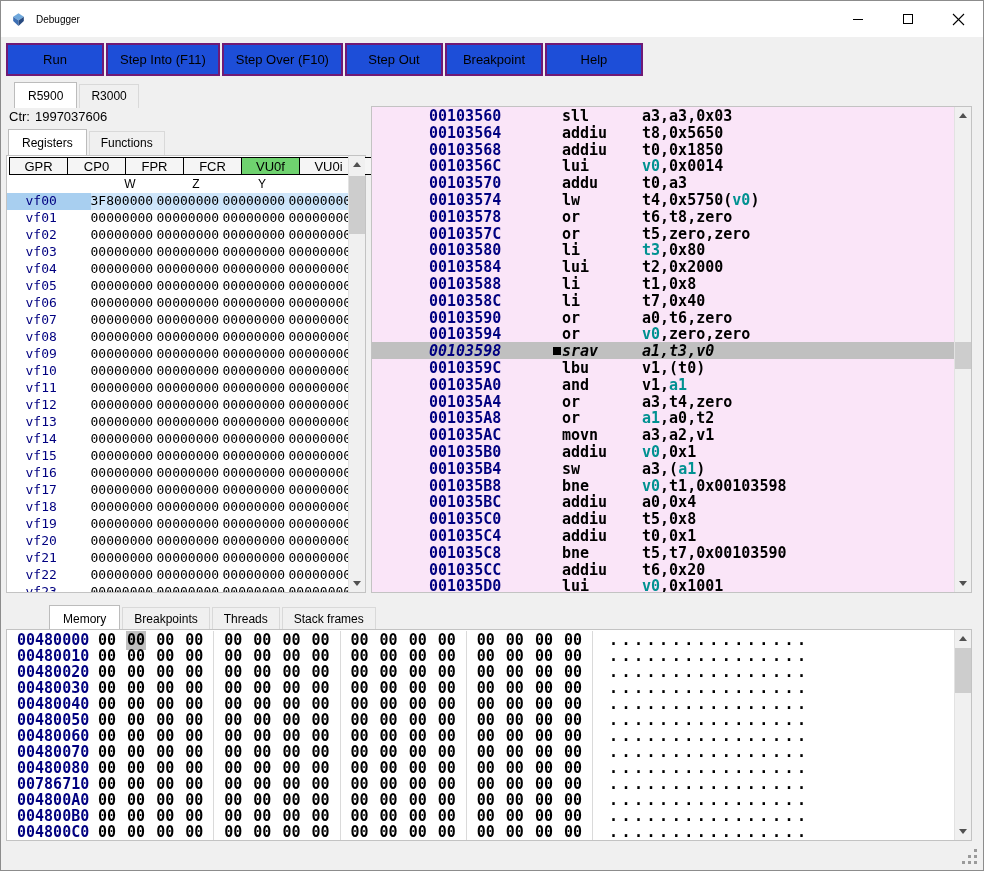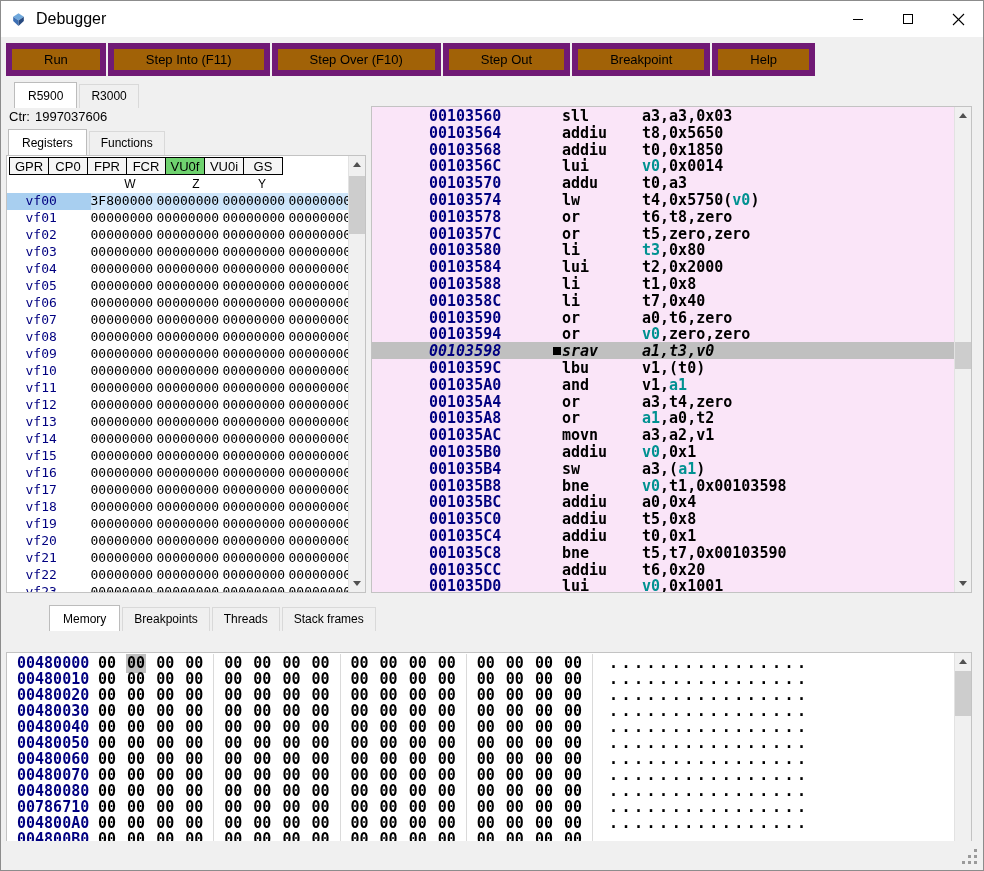--- a/index.html
+++ b/index.html
@@ -3,43 +3,43 @@
 <meta charset="utf-8">
 <style>
   *{box-sizing:border-box;margin:0;padding:0;}
   html,body{width:984px;height:871px;overflow:hidden;background:#f0f0f0;}
   .win{position:relative;width:984px;height:871px;background:#f0f0f0;border:1px solid #8c8c8c;
        font-family:"Liberation Sans","DejaVu Sans",sans-serif;color:#000;}
 
   
   .titlebar{position:absolute;left:0;top:0;right:0;height:36px;background:#fff;display:flex;align-items:center;}
   .appicon{width:17px;height:17px;margin-left:9px;flex:none;}
-  .title{margin-left:9px;font-size:16px;}
+  .title{margin-left:9px;font-size:10px;}
   .winbtns{margin-left:auto;display:flex;height:36px;}
   .wb{width:50px;display:flex;align-items:center;justify-content:center;}
 
   
   .toolbar{position:absolute;left:5px;top:42px;display:flex;gap:2px;}
-  .tbtn{min-width:98px;height:33px;padding:0 32px;background:#a16207;border:6px solid #701a75;
+  .tbtn{min-width:98px;height:33px;padding:0 12px;background:#1d4ed8;border:2px solid #701a75;
         font:13px "Liberation Sans",sans-serif;color:#000;}
 
   
   .tab{font-size:12px;line-height:1;padding:5px 11px 6px;background:#f0f0f0;border:1px solid #d9d9d9;
        border-bottom:none;margin-right:2px;white-space:nowrap;}
   .tab.active{background:#fff;border-color:#bcbcbc;padding:7px 13px 6px;}
   .cputabs{position:absolute;left:5px;top:81px;display:flex;align-items:flex-end;margin-left:8px;}
   .ctr{position:absolute;left:8px;top:108px;font-size:13px;}
   .ctrval{margin-left:5px;}
 
   
   .leftpanel{position:absolute;left:5px;top:131px;width:360px;height:461px;}
   .smalltabs{display:flex;align-items:flex-end;height:23px;padding-left:2px;}
   .regarea{position:absolute;left:0;top:23px;right:0;bottom:0;background:#fff;border:1px solid #c3c3c3;}
   .regcats{position:absolute;left:2px;top:1px;display:flex;}
-  .cat{width:40px;height:18px;border:1px solid #000;margin-left:-1px;background:#f5f5f5;font-size:13px;
+  .cat{width:59px;height:18px;border:1px solid #000;margin-left:-1px;background:#f5f5f5;font-size:13px;
        display:flex;align-items:center;justify-content:center;text-align:center;}
   .cat:first-child{margin-left:0;}
   .cat.active{background:var(--cat_active);}
   .regcols{position:absolute;left:0;top:21px;height:15px;width:100%;font-size:12px;}
   .colh{position:absolute;width:66px;text-align:center;}
   .reglist{position:absolute;left:0;top:37px;right:17px;bottom:0;overflow:hidden;}
   .regrow{display:flex;height:17px;line-height:17px;font:13px "DejaVu Sans Mono",monospace;white-space:nowrap;justify-content:center;}
   .regname{flex:none;width:90px;padding-left:25px;color:var(--navy);}
   .regword{flex:none;width:66px;}
   .regrow.sel{background:var(--row_sel);}
@@ -52,21 +52,21 @@
   .dline{position:relative;height:16.8px;line-height:16.8px;font:bold 15px "DejaVu Sans Mono",monospace;white-space:nowrap;text-align:center;}
   .dline.cur{background:var(--cur_line);font-style:italic;}
   .daddr{position:absolute;left:57px;color:var(--navy);}
   .dmark{position:absolute;left:181px;top:4.5px;width:8px;height:8px;background:#000;}
   .dop{position:absolute;left:190px;}
   .dargs{position:absolute;left:270px;}
   .dargs .hl{color:var(--teal);}
 
   
   .bottomtabs{position:absolute;left:8px;top:604px;display:flex;align-items:flex-end;padding-left:40px;}
-  .memview{position:absolute;left:5px;top:651px;width:966px;height:212px;background:#fff;border:1px solid #c3c3c3;}
+  .memview{position:absolute;left:5px;top:628px;width:966px;height:212px;background:#fff;border:1px solid #c3c3c3;}
   .memrows{position:absolute;left:0;top:1px;right:17px;bottom:0;overflow:hidden;}
   .mrow{position:relative;height:16px;line-height:16px;font:bold 15px "DejaVu Sans Mono",monospace;white-space:nowrap;}
   .maddr{position:absolute;left:10px;color:var(--navy);}
   .mbytes{position:absolute;left:91px;display:flex;}
   .mbyte{flex:none;margin-right:11px;}
   .mbyte.grp{margin-right:21px;position:relative;}
   .mbyte.grp::after{content:"";position:absolute;right:-11px;top:-1px;height:17px;width:1px;background:#dadada;}
   .mbyte.msel{background:var(--byte_sel);box-shadow:0 0 0 1px var(--byte_sel);}
   .mascii{position:absolute;left:602px;letter-spacing:3.5px;}
 

